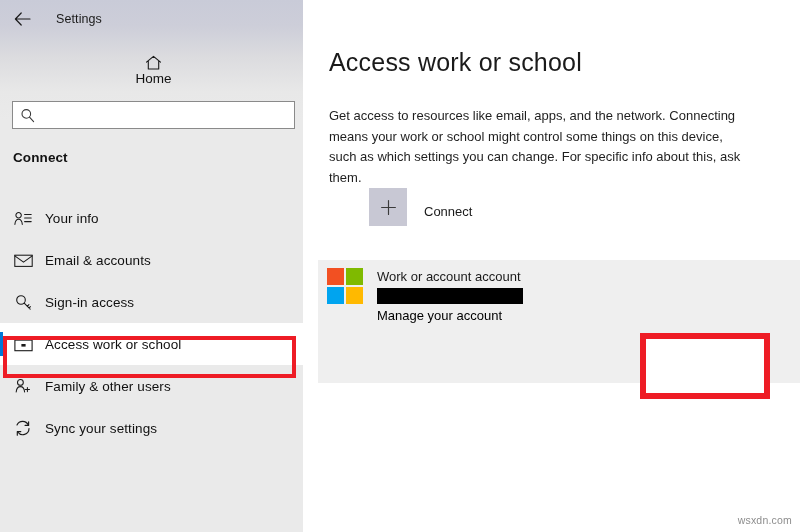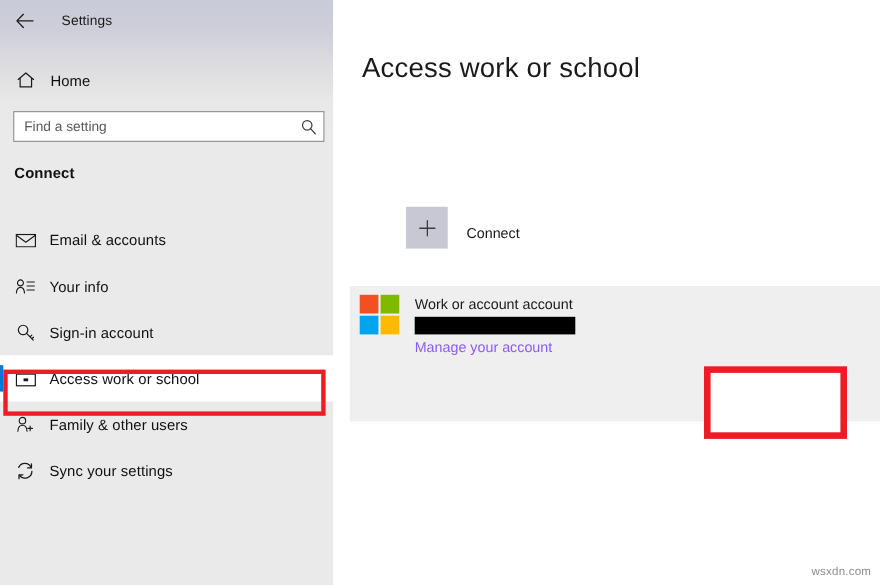--- a/index.html
+++ b/index.html
@@ -60,20 +60,21 @@
   }
 
   .home-row {
     position: absolute;
     left: 0; top: 55px;
     width: 303px;
     height: 36px;
     display: flex;
     align-items: center;
     cursor: pointer;
+    flex-direction: column;
   }
   .home-icon {
     width: 42px;
     display: flex;
     align-items: center;
     justify-content: center;
     padding-left: 4px;
   }
   .home-label {
     font-size: 13.5px;
@@ -247,21 +248,21 @@
     position: absolute;
     left: 59px; top: 28px;
     width: 146px;
     height: 16px;
     background: #000000;
   }
   #manage-link {
     position: absolute;
     left: 59px; top: 48px;
     font-size: 13px;
-    color: #8b5cf6;
+    color: #000000;
     cursor: pointer;
   }
 
   
   #disconnect-highlight {
     position: absolute;
     left: 640px; top: 333px;
     width: 130px;
     height: 66px;
     border: 6px solid #ee1c25;
@@ -298,62 +299,61 @@
     <div class="home-row">
       <span class="home-icon">
         <svg width="17" height="16" viewBox="0 0 17 16">
           <path d="M1.5 7.2 L8.5 1.3 L15.5 7.2 M3.3 6 L3.3 14 L13.7 14 L13.7 6" stroke="#1a1a1a" stroke-width="1.1" fill="none" stroke-linecap="round" stroke-linejoin="round"></path>
         </svg>
       </span>
       <span class="home-label">Home</span>
     </div>
 
     <div id="search-box">
-      <input id="search-input" type="text" placeholder="Find a setting" style="">
       <span class="search-icon">
         <svg width="15" height="15" viewBox="0 0 15 15">
           <circle cx="6.3" cy="5.9" r="4.3" stroke="#3a3a3a" stroke-width="1.1" fill="none"></circle>
           <path d="M9.5 9.2 L13.6 13.6" stroke="#3a3a3a" stroke-width="1.1" stroke-linecap="round"></path>
         </svg>
       </span>
     </div>
 
     <div class="section-header">Connect</div>
 
     <div class="nav-list">
 
       <div class="nav-item">
         <span class="nav-ico">
-          <svg width="19" height="14" viewBox="0 0 19 14">
-            <rect x="0.8" y="2.2" width="17.4" height="11.2" stroke="#1a1a1a" stroke-width="1.05" fill="none"></rect>
-            <path d="M0.8 2.8 L9.5 9.2 L18.2 2.8" stroke="#1a1a1a" stroke-width="1.05" fill="none" stroke-linecap="round" stroke-linejoin="round"></path>
-          </svg>
-        </span>
-        <span class="nav-label">Email &amp; accounts</span>
-      </div>
-
-      <div class="nav-item">
-        <span class="nav-ico">
           <svg width="18" height="15" viewBox="0 0 18 15">
             <circle cx="4.6" cy="4.2" r="2.7" stroke="#1a1a1a" stroke-width="1.05" fill="none"></circle>
             <path d="M0.9 13.4 C1.2 9.9 2.7 8.3 4.6 8.3 C6.5 8.3 8 9.9 8.3 13.4" stroke="#1a1a1a" stroke-width="1.05" fill="none" stroke-linecap="round"></path>
             <path d="M10.6 3.4 L17.2 3.4 M10.6 7 L17.2 7 M10.6 10.6 L17.2 10.6" stroke="#1a1a1a" stroke-width="1.05" stroke-linecap="round"></path>
           </svg>
         </span>
         <span class="nav-label">Your info</span>
       </div>
 
       <div class="nav-item">
         <span class="nav-ico">
+          <svg width="19" height="14" viewBox="0 0 19 14">
+            <rect x="0.8" y="2.2" width="17.4" height="11.2" stroke="#1a1a1a" stroke-width="1.05" fill="none"></rect>
+            <path d="M0.8 2.8 L9.5 9.2 L18.2 2.8" stroke="#1a1a1a" stroke-width="1.05" fill="none" stroke-linecap="round" stroke-linejoin="round"></path>
+          </svg>
+        </span>
+        <span class="nav-label">Email &amp; accounts</span>
+      </div>
+
+      <div class="nav-item">
+        <span class="nav-ico">
           <svg width="17" height="17" viewBox="0 0 17 17">
             <circle cx="6" cy="6" r="4.3" stroke="#1a1a1a" stroke-width="1.1" fill="none"></circle>
             <path d="M9.2 9.1 L15.2 15.2 M12.3 12.3 L13.9 10.7 M14 14 L15.4 12.6" stroke="#1a1a1a" stroke-width="1.1" fill="none" stroke-linecap="round"></path>
           </svg>
         </span>
-        <span class="nav-label">Sign-in account</span>
+        <span class="nav-label">Sign-in access</span>
       </div>
 
       <div class="nav-item selected">
         <span class="nav-ico">
           <svg width="19" height="16" viewBox="0 0 19 16">
             <rect x="0.9" y="4.1" width="17.2" height="10.6" stroke="#1a1a1a" stroke-width="1.1" fill="none"></rect>
             <path d="M6.4 4.1 L6.4 2.1 L12.6 2.1 L12.6 4.1" stroke="#1a1a1a" stroke-width="1.1" fill="none" stroke-linejoin="round"></path>
             <rect x="7.4" y="8" width="4.2" height="2.6" fill="#1a1a1a"></rect>
           </svg>
         </span>
@@ -383,20 +383,21 @@
         <span class="nav-label">Sync your settings</span>
       </div>
 
     </div>
   </div>
 
   <div id="main">
 
     <div id="page-title">Access work or school</div>
 
+    <div id="page-desc">Get access to resources like email, apps, and the network. Connecting means your work or school might control some things on this device, such as which settings you can change. For specific info about this, ask them.</div>
 
     <div id="connect-row">
       <span id="connect-plus">
         <svg width="19" height="19" viewBox="0 0 19 19">
           <path d="M9.5 2.6 L9.5 16.4 M2.6 9.5 L16.4 9.5" stroke="#3b3b3b" stroke-width="1.15" stroke-linecap="round"></path>
         </svg>
       </span>
       <span id="connect-label">Connect</span>
     </div>
 

